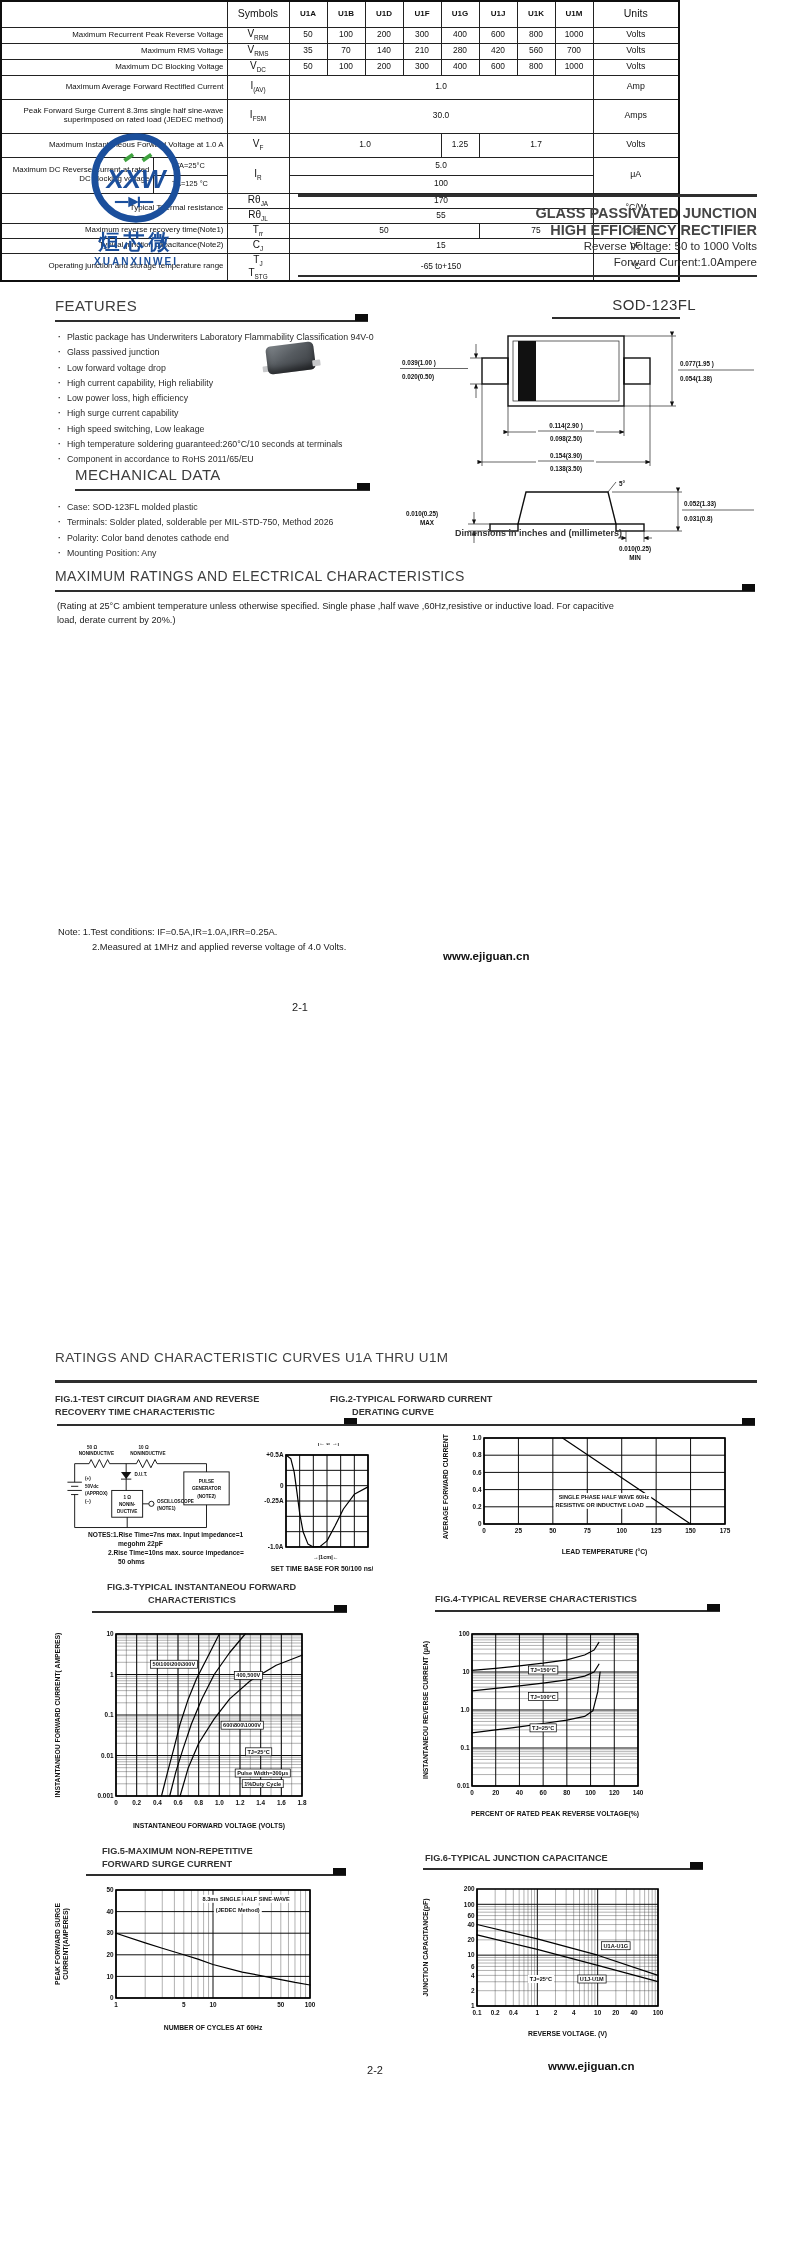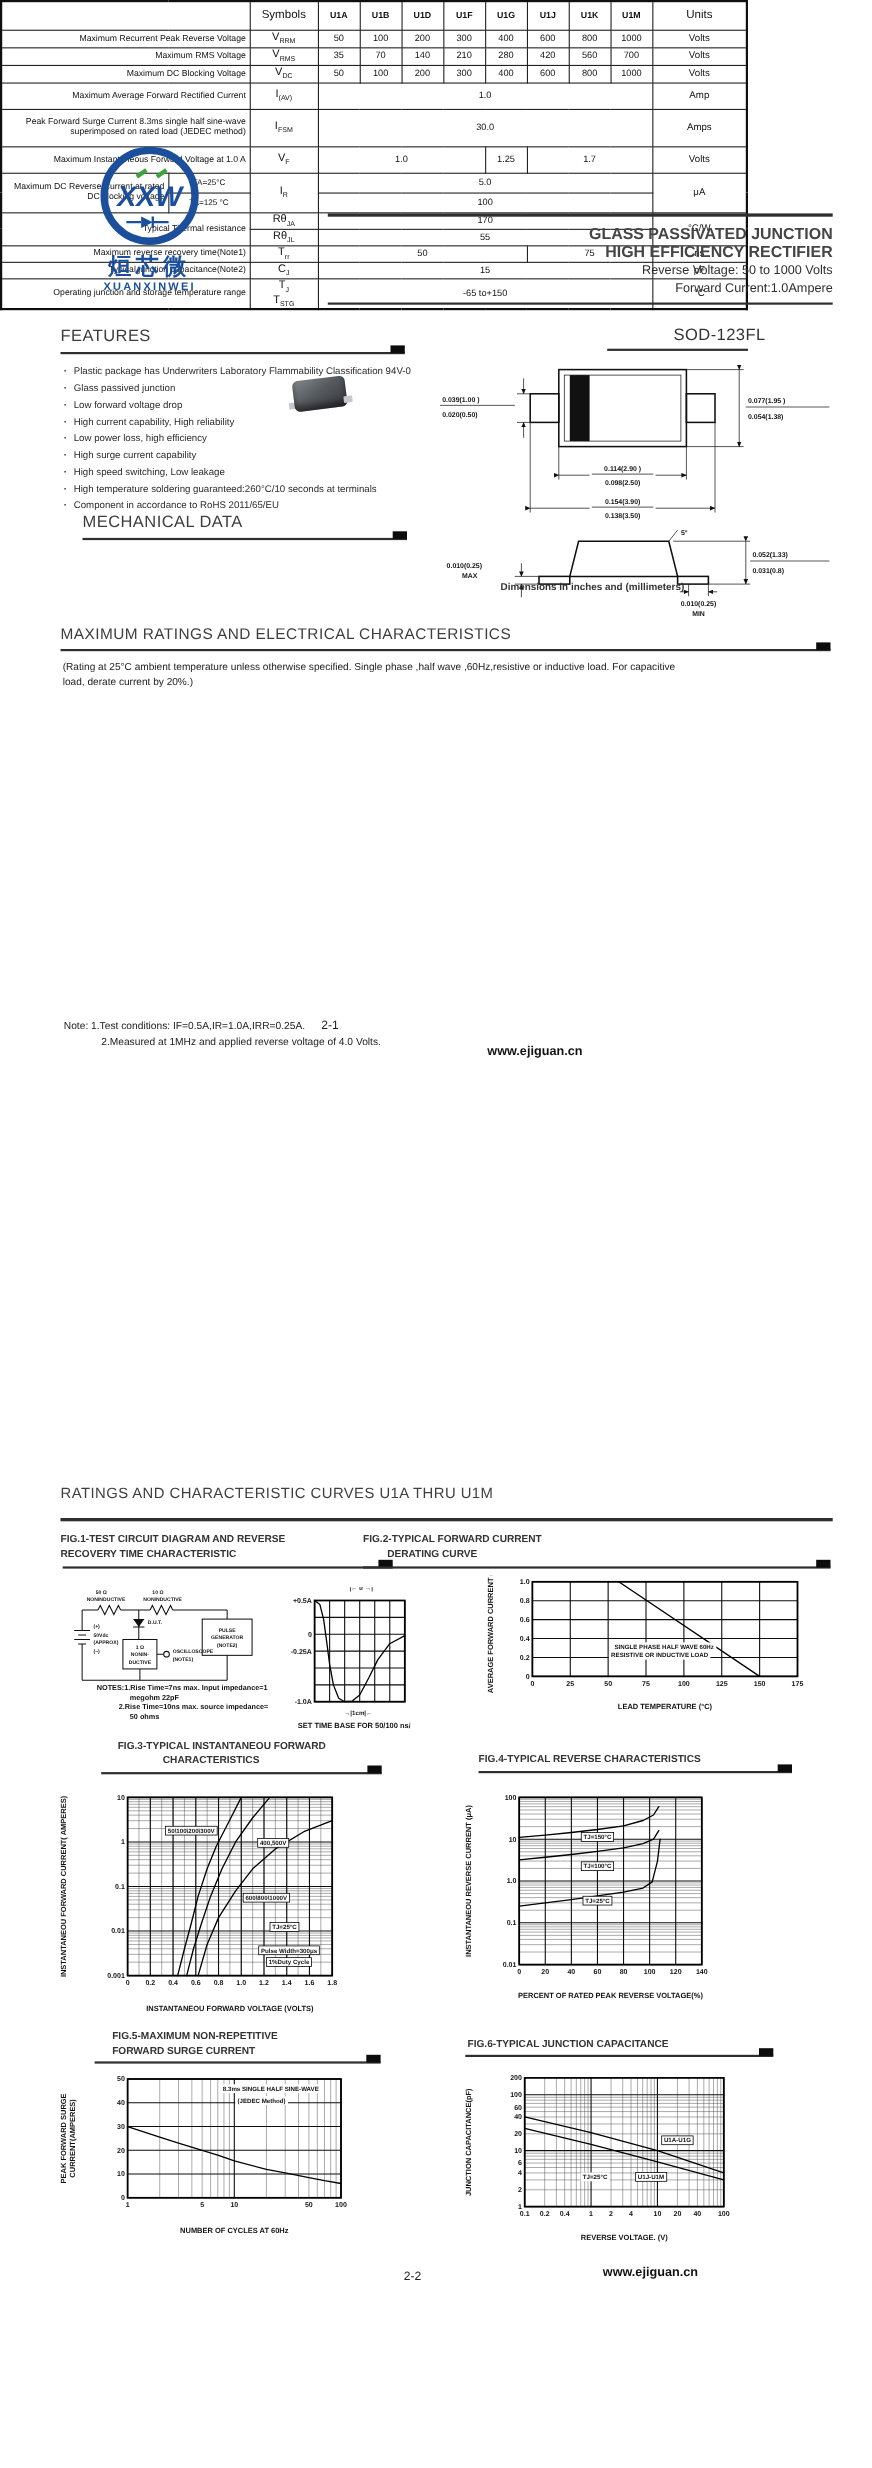--- a/index.html
+++ b/index.html
@@ -185,20 +185,26 @@
       <line x1="254" y1="211" x2="254" y2="222" class="ln1"></line>
     <line x1="228" y1="218" x2="236" y2="218" class="ln1" marker-end="url(#arr)"></line>
     <line x1="262" y1="218" x2="254" y2="218" class="ln1" marker-end="url(#arr)"></line>
     <text x="245" y="231" class="dim" text-anchor="middle">0.010(0.25)</text>
     <text x="245" y="240" class="dim" text-anchor="middle">MIN</text>
   </svg>
   <div class="abs" style="left:455px;top:528px;width:280px;font-size:9px;font-weight:bold;color:#333">Dimensions in inches and (millimeters)</div>
 
   <div class="sec-h" style="left:75px;top:466px;font-size:15px">MECHANICAL DATA</div>
   <div class="rule sq" style="left:75px;top:489px;width:295px"></div>
+  <ul class="blist" style="left:57px;top:500px;width:340px">
+    <li>Case:  SOD-123FL molded plastic</li>
+    <li>Terminals: Solder plated, solderable per MIL-STD-750, Method 2026</li>
+    <li>Polarity: Color band denotes cathode end</li>
+    <li>Mounting Position:  Any</li>
+  </ul>
 
   <div class="sec-h" style="left:55px;top:568px;font-size:14px">MAXIMUM RATINGS AND ELECTRICAL CHARACTERISTICS</div>
   <div class="rule sq" style="left:55px;top:590px;width:700px"></div>
   <div class="abs" style="left:57px;top:600px;width:575px;font-size:9.2px;line-height:13.5px;color:#222">(Rating at 25°C ambient temperature unless otherwise specified. Single phase ,half wave ,60Hz,resistive or inductive load. For capacitive load, derate current by 20%.)</div>
 
   <table id="rt" style="left:55px;top:645px">
     <colgroup>
       <col style="width:152px">
         <col style="width:74px">
         <col style="width:62px">
@@ -327,21 +333,21 @@
       </td>
       <td colspan="8">-65 to+150</td>
       <td class="td-unit">°C</td>
     </tr>
   </tbody>
     </table>
 
   <div class="note-line" style="left:58px;top:927px">Note: 1.Test conditions: IF=0.5A,IR=1.0A,IRR=0.25A.</div>
   <div class="note-line" style="left:92px;top:942px">2.Measured at 1MHz and applied reverse voltage of 4.0 Volts.</div>
 
-  <div class="footer-page" style="left:270px;top:926px;width:60px;text-align:center">2-1</div>
+  <div class="footer-page" style="left:270px;top:1001px;width:60px;text-align:center">2-1</div>
   <div class="footer-site" style="left:443px;top:950px">www.ejiguan.cn</div>
 </section>
 
 <section class="page" id="p2" style="top:1122px">
 
   <div class="sec-h" style="left:55px;top:228px;font-size:13.5px;color:#3f3f3f">RATINGS AND CHARACTERISTIC CURVES U1A THRU U1M</div>
   <div class="rule thick" style="left:55px;top:258px;width:702px"></div>
 
   <div class="fig-h" style="left:55px;top:271px">FIG.1-TEST CIRCUIT DIAGRAM AND REVERSE</div>
   <div class="fig-h" style="left:55px;top:284px">RECOVERY TIME CHARACTERISTIC</div>

